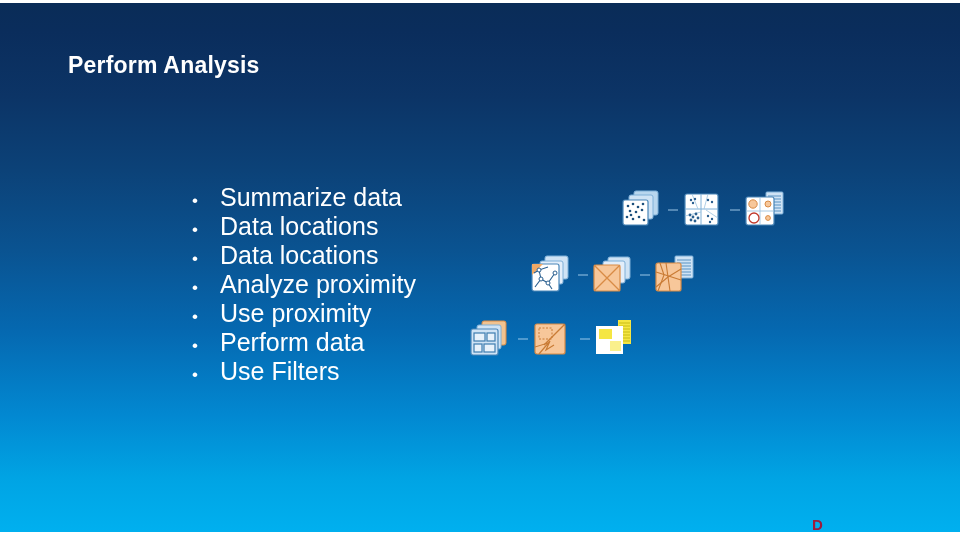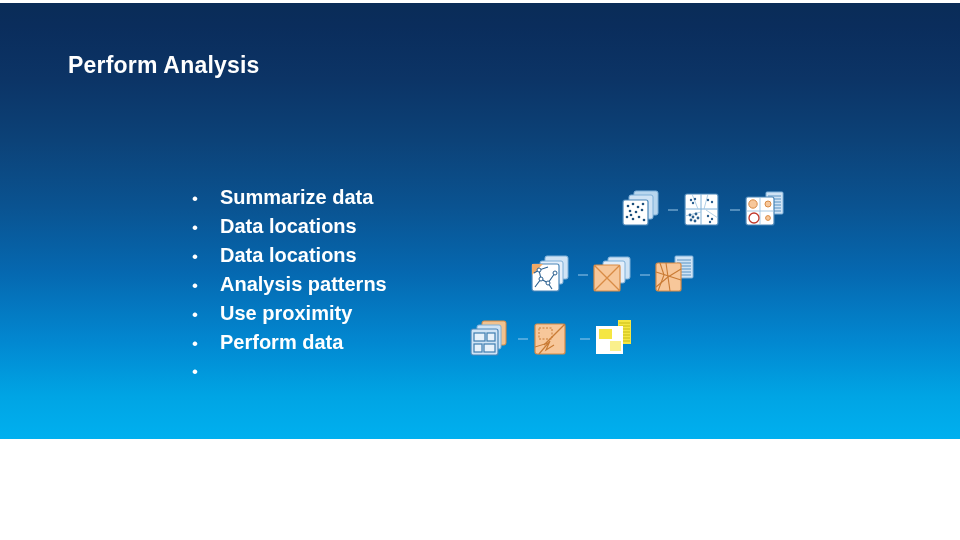--- a/index.html
+++ b/index.html
@@ -10,21 +10,21 @@
     width: 960px;
     height: 540px;
     overflow: hidden;
     font-family: "Liberation Sans", sans-serif;
     background: #ffffff;
   }
 
   #slide {
     position: relative;
     width: 960px;
-    height: 439px;
+    height: 532px;
     overflow: hidden;
     background: linear-gradient(to bottom,
       #0a2c57 0%,
       #0a2d5c 6%,
       #0c3466 18%,
       #0c4278 32%,
       #0a5391 47%,
       #0568b0 62%,
       #0288d1 78%,
       #00a4e4 90%,
@@ -67,24 +67,23 @@
   }
   .bullet-mark {
     width: 28px;
     flex: 0 0 28px;
     color: #ffffff;
     font-size: 17px;
     line-height: 29px;
   }
   .bullet-text {
     color: #ffffff;
-    font-size: 20px;
+    font-size: 25px;
     line-height: 29px;
     white-space: nowrap;
-    font-weight: bold;
   }
 
   
   .icon-row {
     position: absolute;
     display: flex;
     align-items: center;
   }
   #icon-row-1 { left: 618px; top: 188px; }
   #icon-row-2 { left: 528px; top: 253px; }
@@ -138,35 +137,36 @@
       <span class="bullet-text">Data locations</span>
     </div>
 
     <div class="bullet-row">
       <span class="bullet-mark">•</span>
       <span class="bullet-text">Data locations</span>
     </div>
 
     <div class="bullet-row">
       <span class="bullet-mark">•</span>
-      <span class="bullet-text">Analysis patterns</span>
+      <span class="bullet-text">Analyze proximity</span>
     </div>
 
     <div class="bullet-row">
       <span class="bullet-mark">•</span>
       <span class="bullet-text">Use proximity</span>
     </div>
 
     <div class="bullet-row">
       <span class="bullet-mark">•</span>
       <span class="bullet-text">Perform data</span>
     </div>
 
     <div class="bullet-row">
       <span class="bullet-mark">•</span>
+      <span class="bullet-text">Use Filters</span>
     </div>
 
   </div>
 
   <div class="icon-row" id="icon-row-1">
 
     <div class="icon-unit">
       <svg width="46" height="44" viewBox="0 0 46 44">
         <rect x="16" y="3" width="24" height="24" rx="2" fill="#b8d6ee" stroke="#7fb0d8" stroke-width="1"></rect>
         <rect x="11" y="7" width="24" height="24" rx="2" fill="#cfe3f5" stroke="#7fb0d8" stroke-width="1"></rect>

